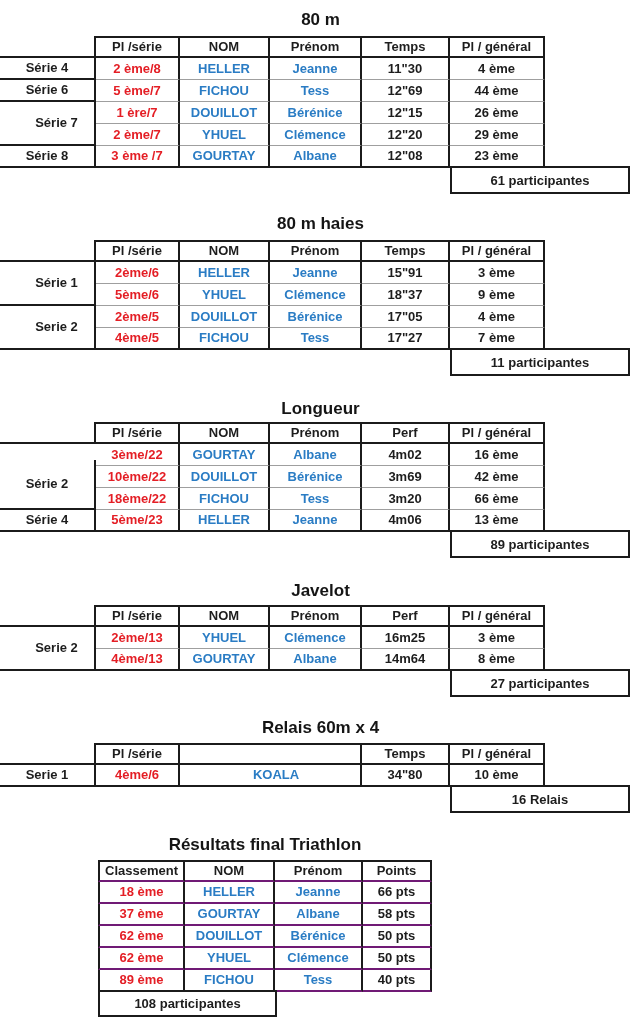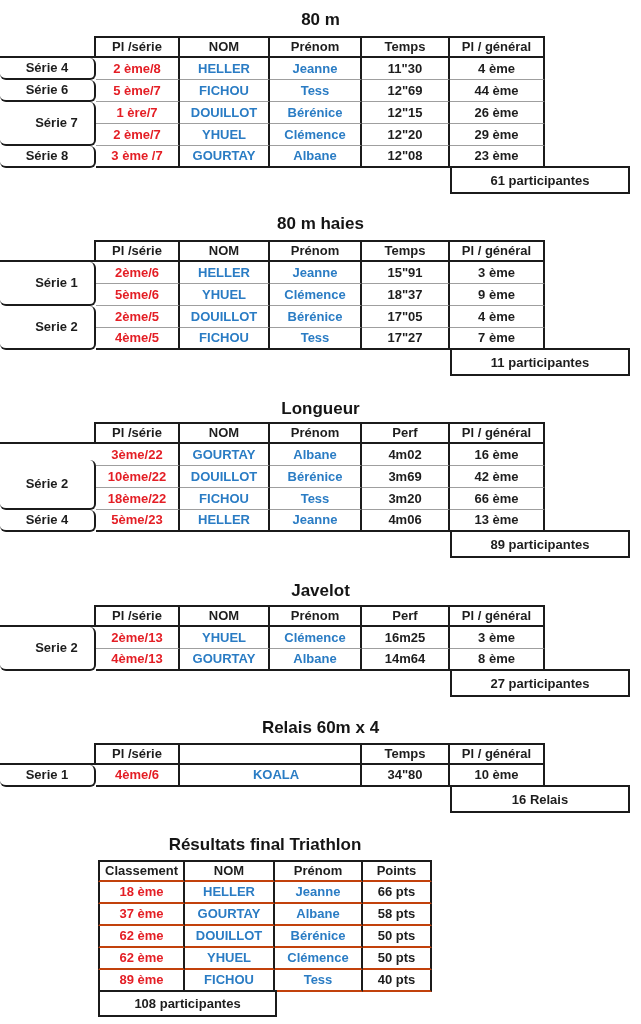--- a/index.html
+++ b/index.html
@@ -14,23 +14,23 @@
   .grid { position:absolute; display:grid; grid-auto-rows:22px; background:#fff; }
   .g5 { left:0; width:545px; grid-template-columns:96px 84px 90px 92px 88px 95px; }
   .g4 { left:98px; width:334px; grid-template-columns:87px 90px 88px 69px; }
 
   .cell { display:flex; align-items:center; justify-content:center;
     font-size:13px; font-weight:bold; color:#1d1d1d; line-height:14px;
     border-right:2px solid #1b1b1b; border-bottom:1.5px solid #9f9f9f;
     white-space:nowrap; overflow:hidden; }
   .hdr { border-top:2px solid #1b1b1b; border-bottom:2px solid #1b1b1b; }
   .lblhdr { border-top:none; border-bottom:2px solid #1b1b1b; }
-  .lbl { border-bottom:2px solid #1b1b1b;border-radius:6px; }
+  .lbl { border-bottom:2px solid #1b1b1b; }
   .bb { border-bottom:2px solid #1b1b1b; }
-  .blk { border-bottom:2px solid #c2410c; }
+  .blk { border-bottom:2px solid #701a75; }
   .bl { border-left:2px solid #1b1b1b; }
   .rspan2 { grid-row:span 2;padding-left:19px; } .rspan3 { grid-row:span 3;margin-top:16px; }
   .cspan2 { grid-column:span 2;padding-left:12px; }
   .red { color:#e41e25; } .blue { color:#2a7cc4; }
 
   .sumbox { position:absolute; border:2px solid #1b1b1b; background:#fff;
     display:flex; align-items:center; justify-content:center;
     font-size:13px; font-weight:bold; color:#1d1d1d; }
 </style>
 </head>

